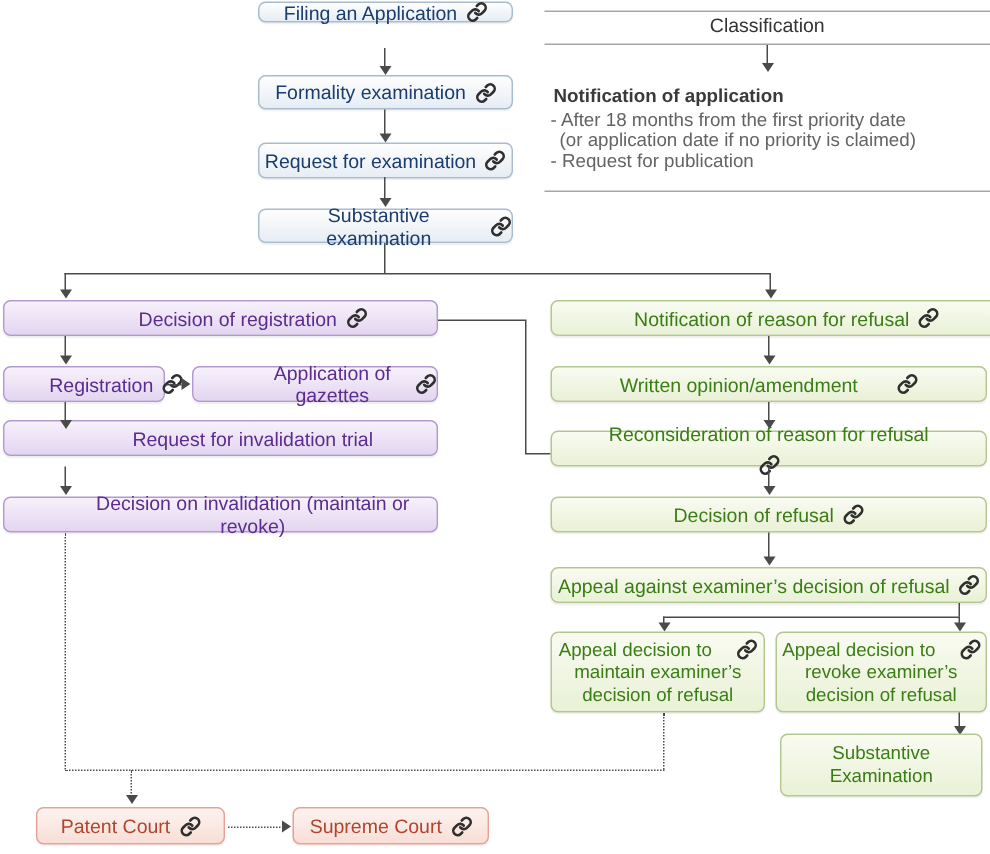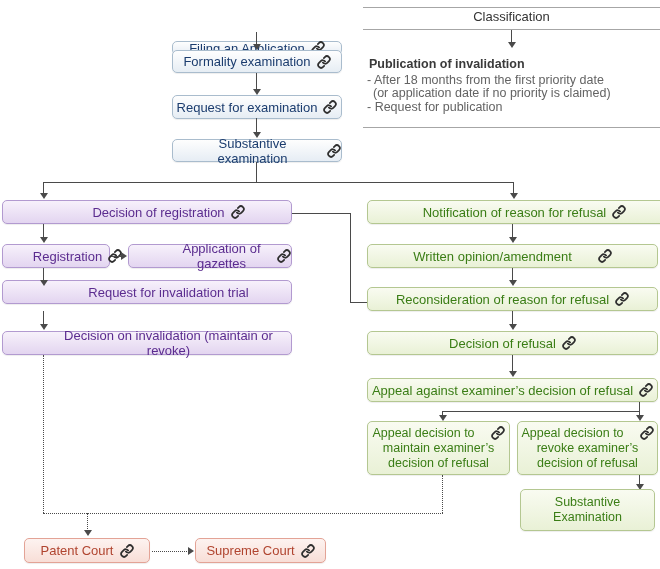--- a/index.html
+++ b/index.html
@@ -32,21 +32,21 @@
   .pline{position:absolute;height:1px;background:#a6a6a6;}
   .panel-title{position:absolute;left:363px;top:9px;width:297px;text-align:center;font-size:13px;color:#333333;}
   .panel-heading{position:absolute;left:369px;top:57px;font-size:12.5px;font-weight:bold;color:#3a3a3a;}
   .panel-line{position:absolute;left:367px;font-size:12.5px;color:#636363;}
 </style>
 </head>
 <body>
 
 <div id="canvas">
 
-  <div class="box b-blue" style="left:172px;top:1px;width:170px;height:14px;margin-top:40px;">
+  <div class="box b-blue" style="left:172px;top:1px;width:170px;height:14px;">
     <span>Filing an Application</span>
     <span class="lnk">
         <svg viewBox="0 0 24 24" fill="none" stroke="#2f2f2f" stroke-width="3" stroke-linecap="round">
           <path d="M10 13a5 5 0 0 0 7.54.54l3-3a5 5 0 0 0-7.07-7.07l-1.72 1.71"></path>
           <path d="M14 11a5 5 0 0 0-7.54-.54l-3 3a5 5 0 0 0 7.07 7.07l1.71-1.71"></path>
         </svg>
       </span>
   </div>
   <div class="box b-blue" style="left:172px;top:50px;width:170px;height:23px;">
     <span>Formality examination</span>
@@ -74,21 +74,21 @@
           <path d="M14 11a5 5 0 0 0-7.54-.54l-3 3a5 5 0 0 0 7.07 7.07l1.71-1.71"></path>
         </svg>
       </span>
   </div>
 
   <div class="pline" style="left:363px;top:7px;width:297px;"></div>
   <div class="panel-title">Classification</div>
   <div class="pline" style="left:363px;top:29px;width:297px;"></div>
   <div class="vline" style="left:511px;top:30px;height:13px;"></div>
   <div class="arr-d" style="left:508px;top:42px;"></div>
-  <div class="panel-heading">Publication of invalidation</div>
+  <div class="panel-heading">Notification of application</div>
   <div class="panel-line" style="top:73px;">- After 18 months from the first priority date</div>
   <div class="panel-line" style="top:86px;padding-left:6px;">(or application date if no priority is claimed)</div>
   <div class="panel-line" style="top:100px;">- Request for publication</div>
   <div class="pline" style="left:363px;top:127px;width:297px;"></div>
 
   <div class="vline" style="left:256px;top:32px;height:13px;"></div>
   <div class="arr-d" style="left:253px;top:44px;"></div>
   <div class="vline" style="left:256px;top:73px;height:17px;"></div>
   <div class="arr-d" style="left:253px;top:89px;"></div>
   <div class="vline" style="left:256px;top:118px;height:15px;"></div>
@@ -159,21 +159,21 @@
   </div>
   <div class="box b-green" style="left:367px;top:244px;width:291px;height:24px;">
     <span>Written opinion/amendment</span>
     <span class="lnk icon-gap">
         <svg viewBox="0 0 24 24" fill="none" stroke="#2f2f2f" stroke-width="3" stroke-linecap="round">
           <path d="M10 13a5 5 0 0 0 7.54.54l3-3a5 5 0 0 0-7.07-7.07l-1.72 1.71"></path>
           <path d="M14 11a5 5 0 0 0-7.54-.54l-3 3a5 5 0 0 0 7.07 7.07l1.71-1.71"></path>
         </svg>
       </span>
   </div>
-  <div class="box b-green" style="left:367px;top:287px;width:291px;height:24px;">
+  <div class="box b-green" style="left:367px;top:287px;width:291px;height:24px;flex-direction:column;">
     <span>Reconsideration of reason for refusal</span>
     <span class="lnk">
         <svg viewBox="0 0 24 24" fill="none" stroke="#2f2f2f" stroke-width="3" stroke-linecap="round">
           <path d="M10 13a5 5 0 0 0 7.54.54l3-3a5 5 0 0 0-7.07-7.07l-1.72 1.71"></path>
           <path d="M14 11a5 5 0 0 0-7.54-.54l-3 3a5 5 0 0 0 7.07 7.07l1.71-1.71"></path>
         </svg>
       </span>
   </div>
   <div class="box b-green" style="left:367px;top:331px;width:291px;height:24px;">
     <span>Decision of refusal</span>

